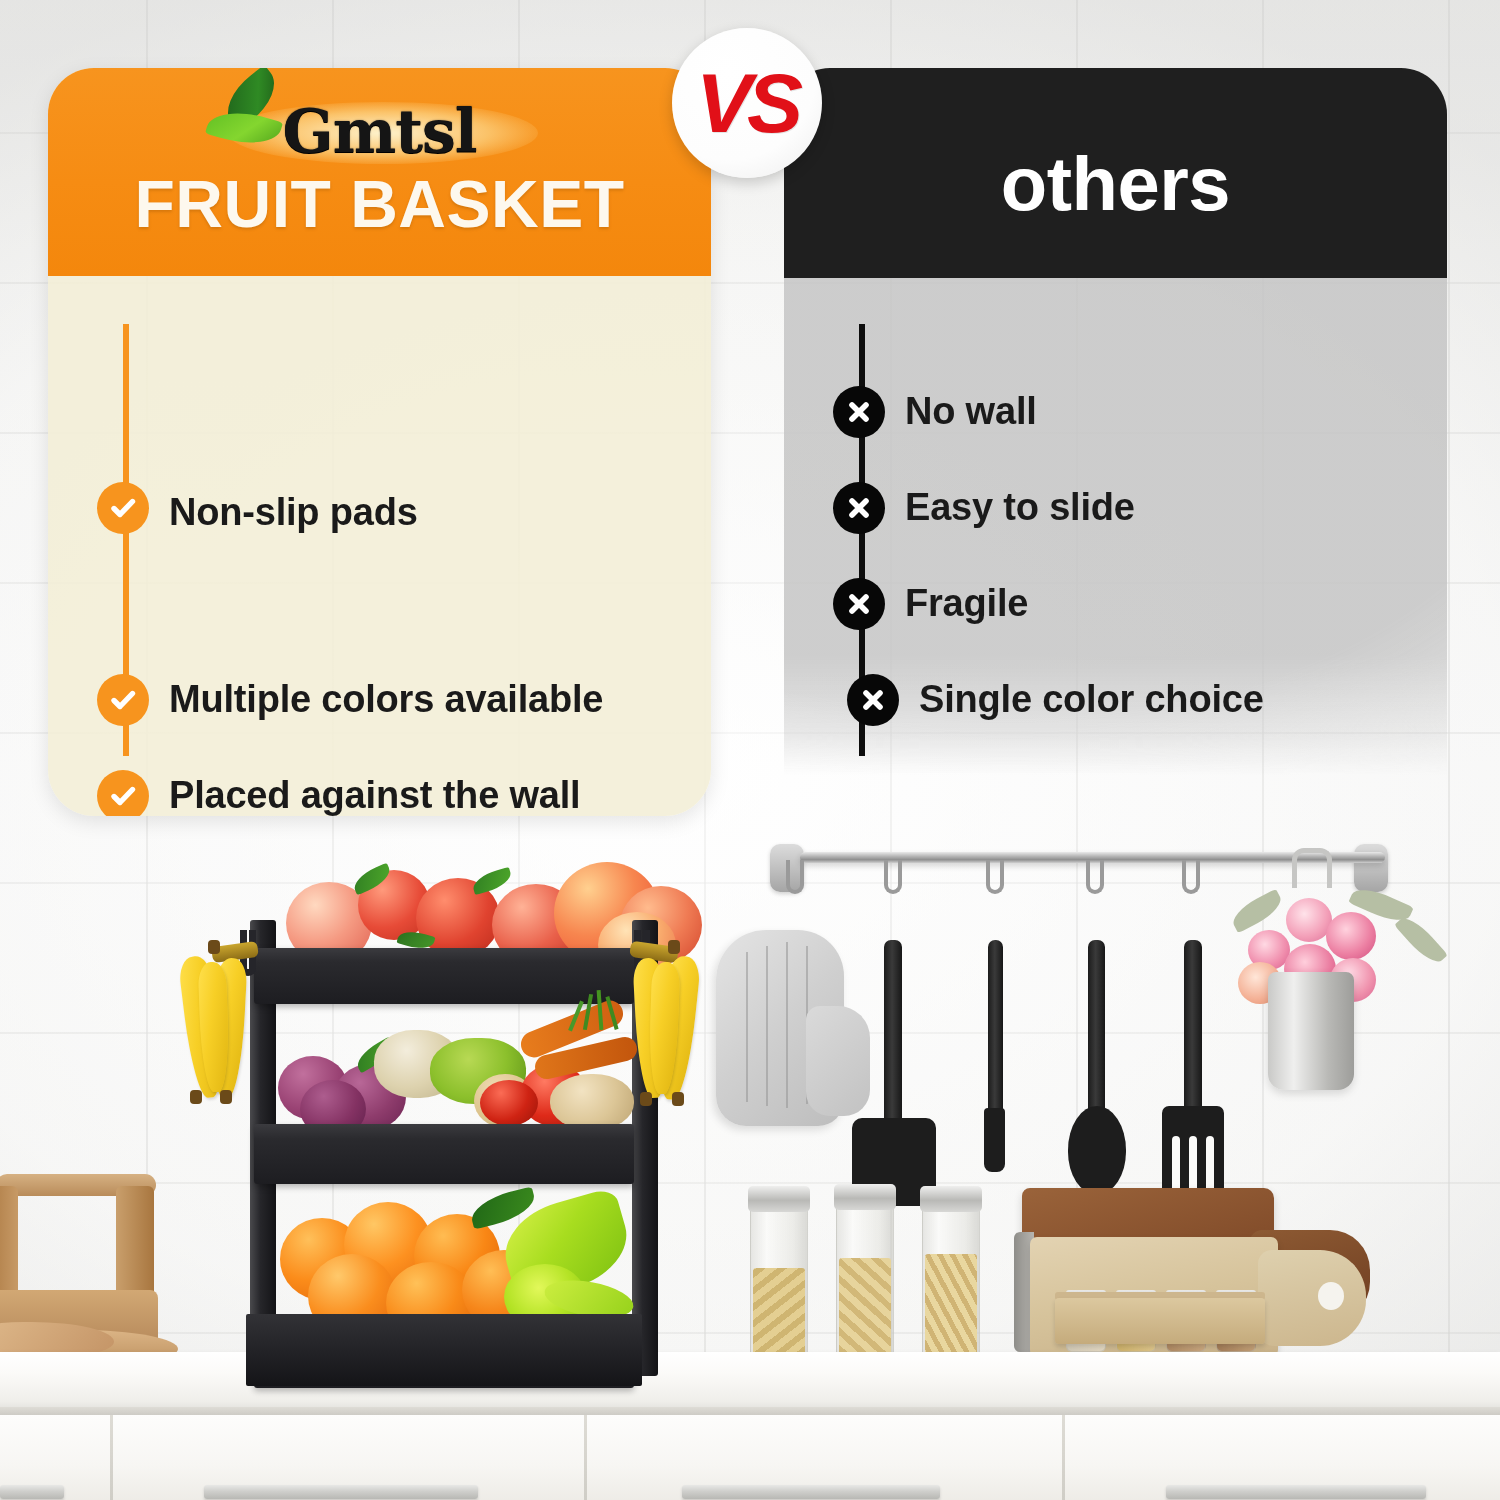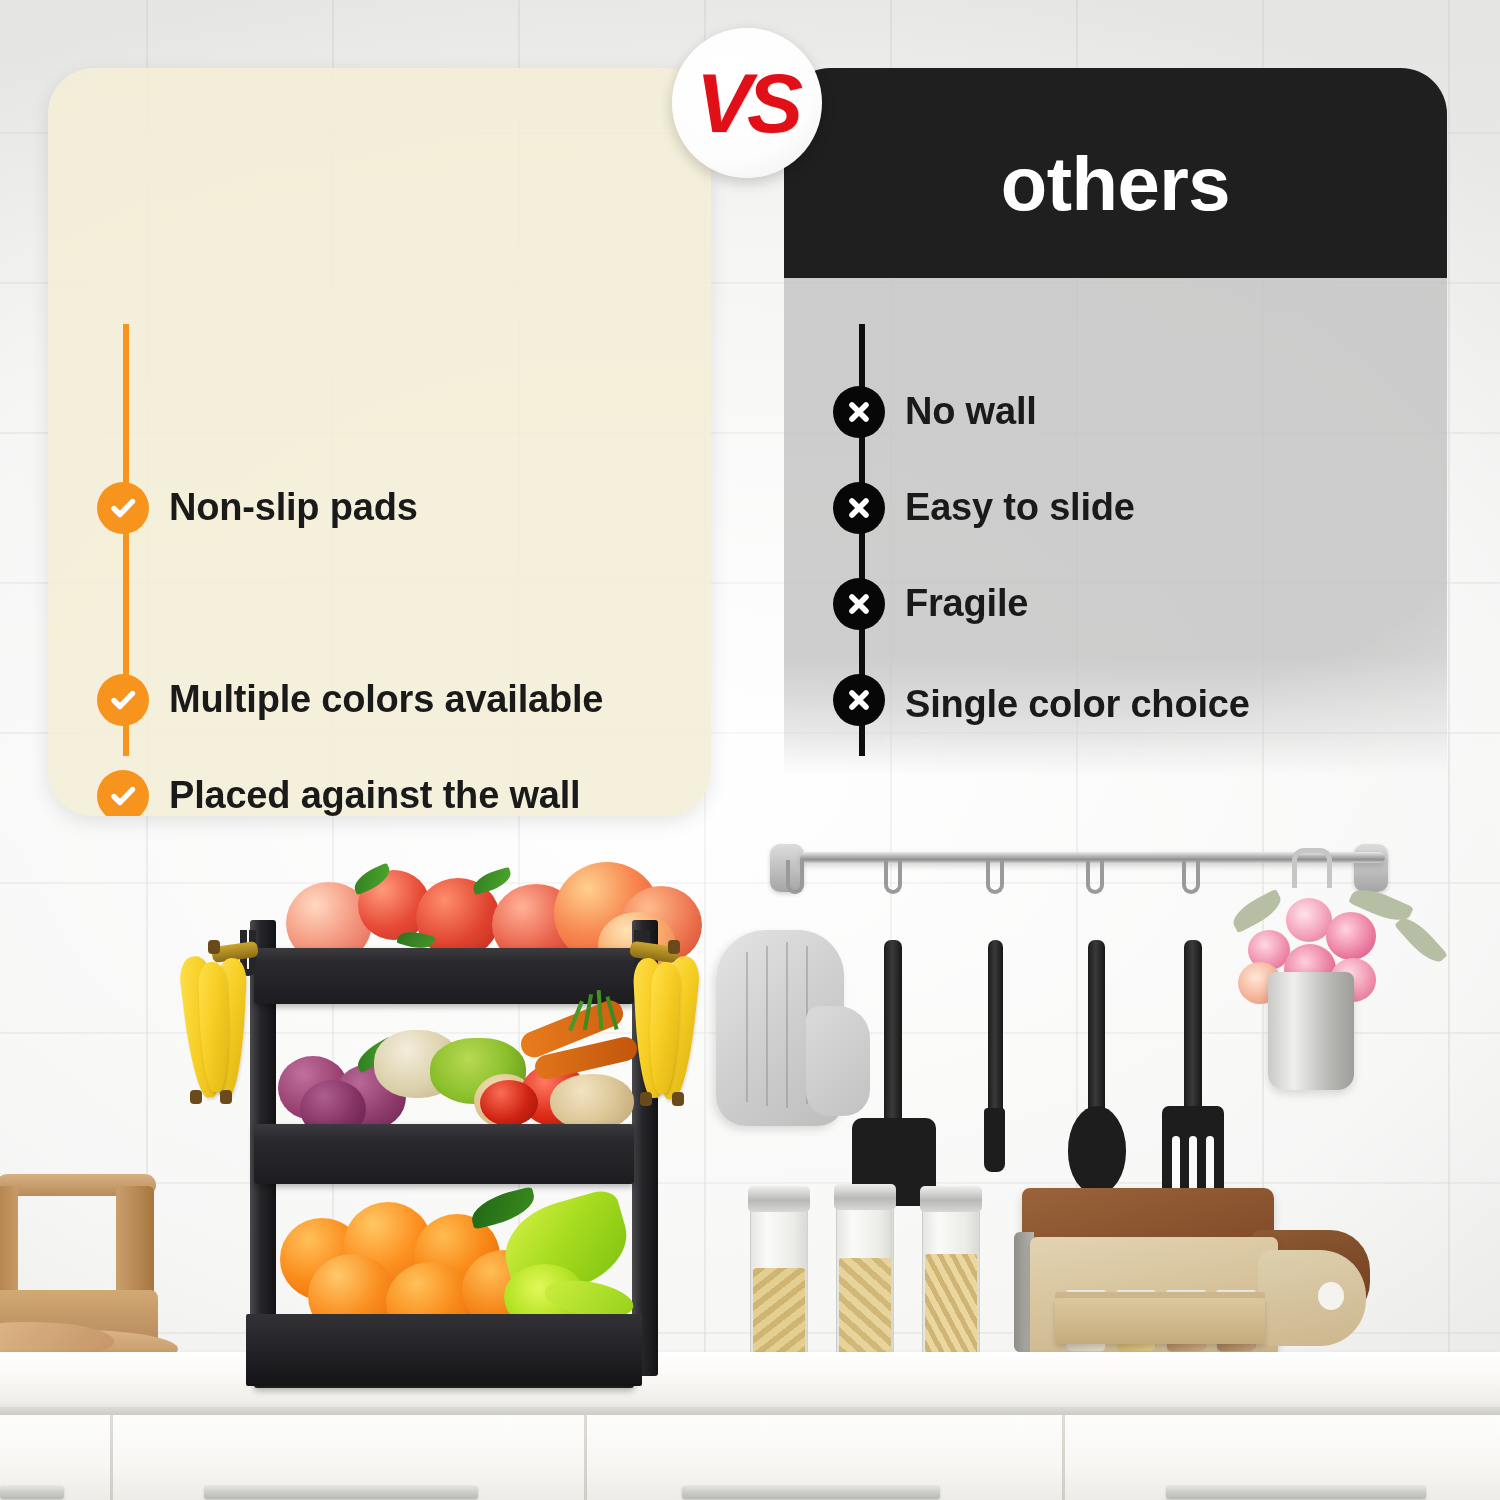--- a/index.html
+++ b/index.html
@@ -538,26 +538,33 @@
     </div>
 
     <div class="tier" style="left:6px;top:462px;width:380px;height:58px;"></div>
     <div class="tier-front" style="left:-2px;top:446px;width:396px;height:72px;"></div>
   </div>
 </div>
 
 <div id="overlay">
 
   <div class="card-left">
+    <div class="card-left-head">
+      <div class="logo-wrap">
+        <div class="logo-glow"></div>
+        <div class="brand">Gmtsl<span class="leaf-dark"></span><span class="leaf-light"></span></div>
+      </div>
+      <div class="card-left-title">FRUIT BASKET</div>
+    </div>
 
     <div class="feature-list" style="left:0;top:208px;width:663px;height:540px;">
       <div class="feat-line" style="left:75px;top:48px;height:432px;"></div>
 
 
-      <div class="feat-row" style="left:49px;top:206px;">
+      <div class="feat-row" style="left:49px;top:206px;align-items:flex-end;">
         <div class="badge ok">
           <svg width="30" height="30" viewBox="0 0 30 30" aria-hidden="true">
             <path d="M6 15.5 L12 21.5 L24.5 8.5" fill="none" stroke="#fff" stroke-width="5.4" stroke-linecap="round" stroke-linejoin="round"></path>
           </svg>
         </div>
         <div class="feat-text">Non-slip pads</div>
       </div>
 
 
       <div class="feat-row" style="left:49px;top:398px;">
@@ -609,21 +616,21 @@
 
       <div class="feat-row" style="left:49px;top:302px;">
         <div class="badge no">
           <svg width="30" height="30" viewBox="0 0 30 30" aria-hidden="true">
             <path d="M8 8 L22 22 M22 8 L8 22" fill="none" stroke="#fff" stroke-width="5.6" stroke-linecap="round"></path>
           </svg>
         </div>
         <div class="feat-text">Fragile</div>
       </div>
 
-      <div class="feat-row" style="left:49px;top:398px;align-items:flex-end;">
+      <div class="feat-row" style="left:63px;top:398px;">
         <div class="badge no">
           <svg width="30" height="30" viewBox="0 0 30 30" aria-hidden="true">
             <path d="M8 8 L22 22 M22 8 L8 22" fill="none" stroke="#fff" stroke-width="5.6" stroke-linecap="round"></path>
           </svg>
         </div>
         <div class="feat-text">Single color choice</div>
       </div>
 
     </div>
   </div>

